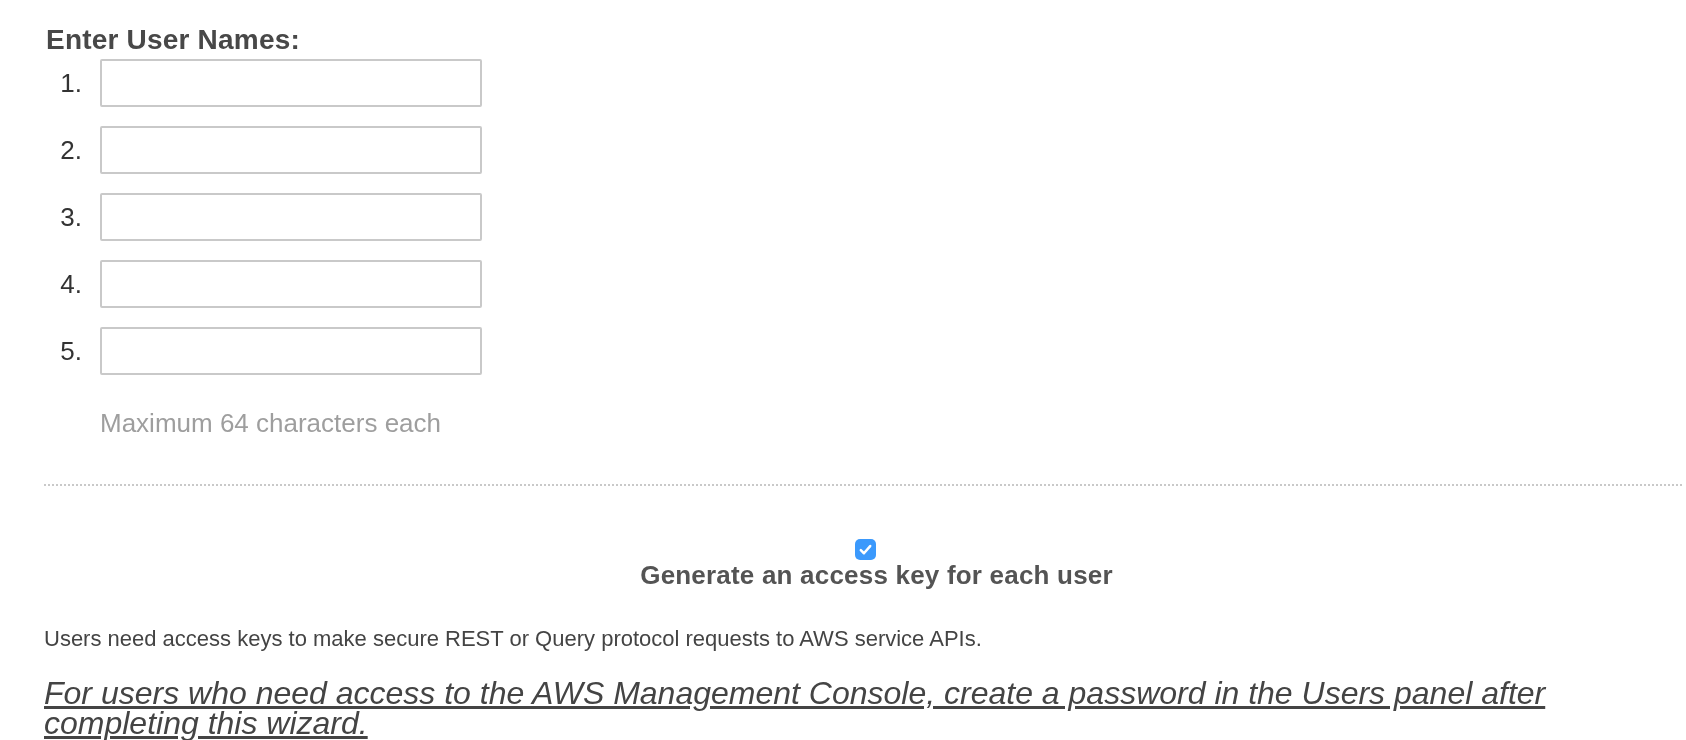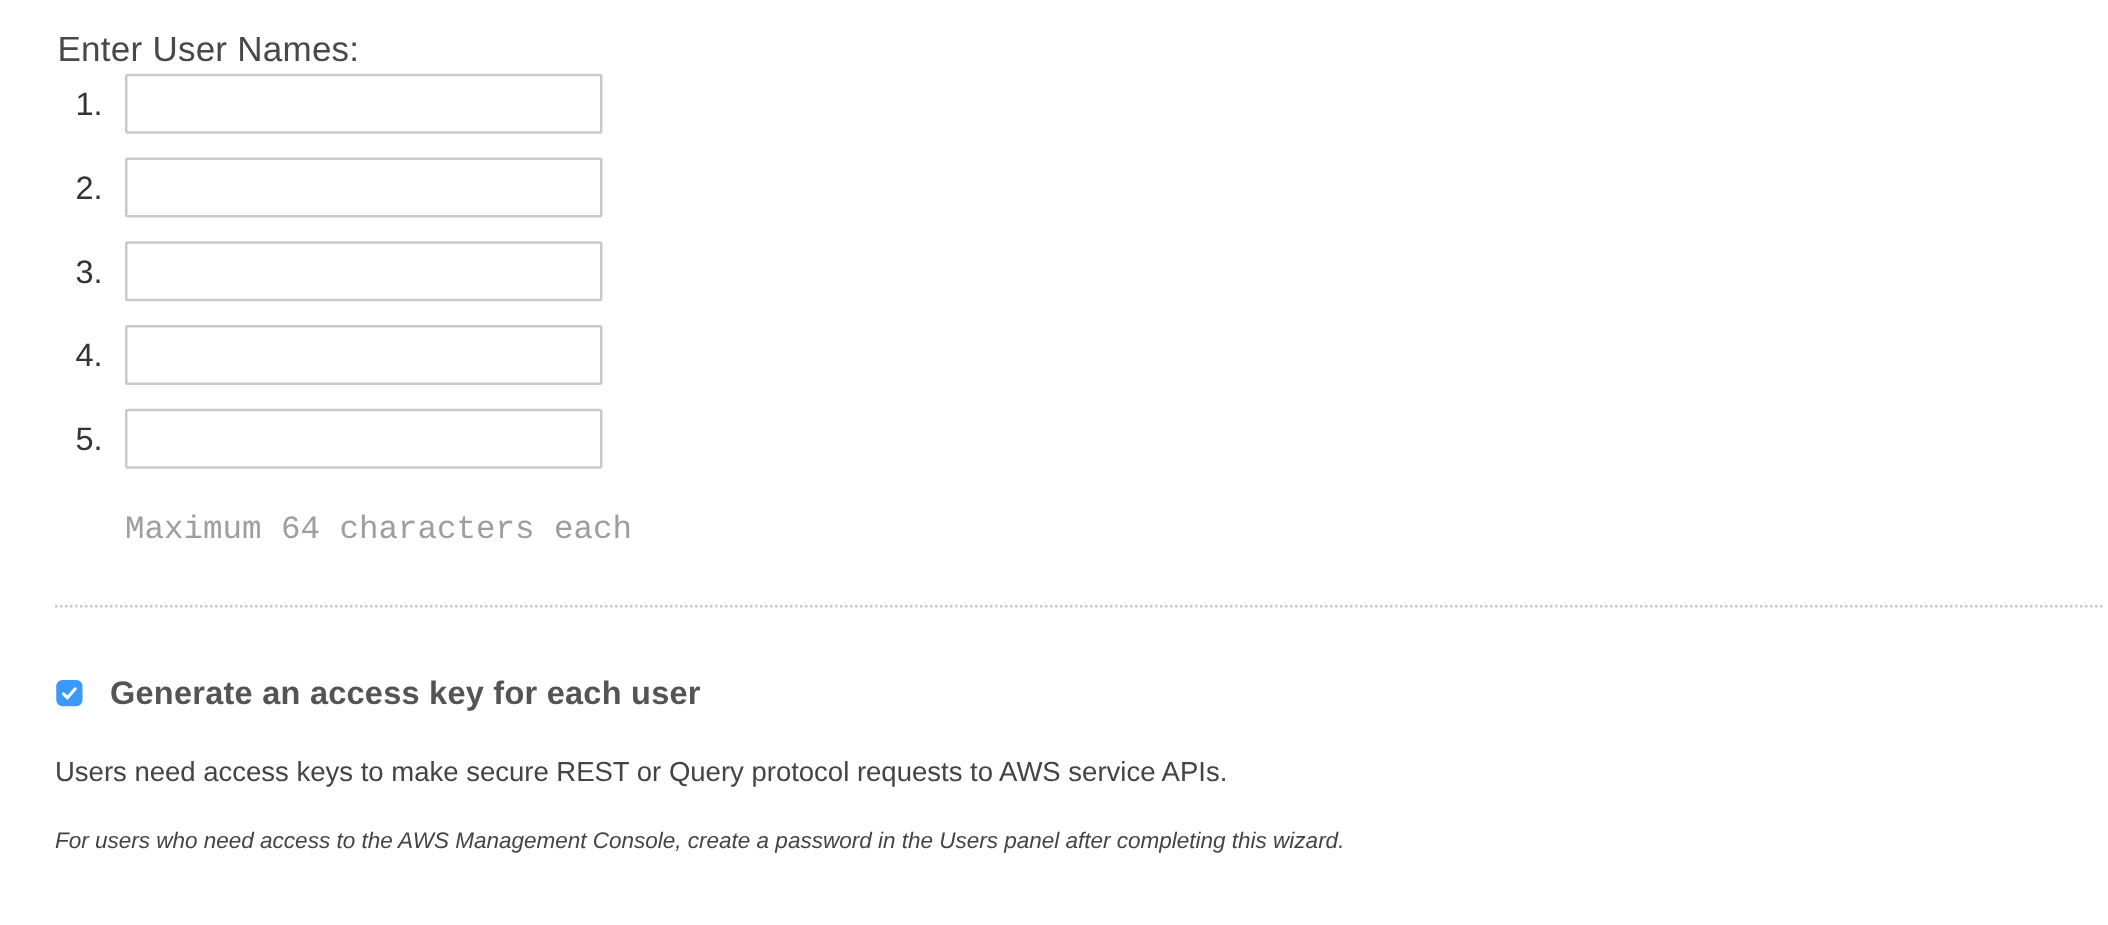--- a/index.html
+++ b/index.html
@@ -14,21 +14,21 @@
     height: 740px;
     box-sizing: border-box;
     padding: 24px 0 0 44px;
     overflow: hidden;
     --accent: #3b99fc;
   }
   .heading {
     margin: 0 0 3px 2px;
     font-size: 28px;
     line-height: 32px;
-    font-weight: normal;
+    font-weight: bold;
     color: #484848;
     letter-spacing: 0.2px;
   }
   .user-row {
     display: flex;
     align-items: center;
     margin-bottom: 19px;
   }
   .user-num {
     width: 38px;
@@ -49,33 +49,33 @@
     font-size: 26px;
     color: #333333;
     padding: 0 12px;
     outline: none;
   }
   .hint {
     margin: 33px 0 0 56px;
     font-size: 26px;
     line-height: 30px;
     color: #9e9e9e;
-    font-family: Liberation Mono, monospace;
   }
   .divider {
     margin: 46px 4px 0 0;
     border: none;
     border-top: 2px dotted #c9c9c9;
     height: 0;
   }
   .checkbox-row {
     margin: 53px 0 0 1px;
     display: flex;
     align-items: center;
     cursor: default;
+    flex-direction: column;
   }
   .checkbox {
     width: 21px;
     height: 21px;
     flex: none;
     border-radius: 5px;
     background: var(--accent);
     display: flex;
     align-items: center;
     justify-content: center;
@@ -92,24 +92,25 @@
     letter-spacing: 0.2px;
   }
   .desc {
     margin: 34px 0 0 0;
     font-size: 22px;
     line-height: 30px;
     color: #444444;
   }
   .note {
     margin: 24px 0 0 0;
-    font-size: 18px;
+    font-size: 32px;
     line-height: 30px;
     color: #444444;
     font-style: italic;
+    text-decoration: underline;
   }
 </style>
 </head>
 <body>
 
 <div class="panel" style="--accent: #3b99fc;">
 
   <div class="heading">Enter User Names:</div>
 
   <div>

